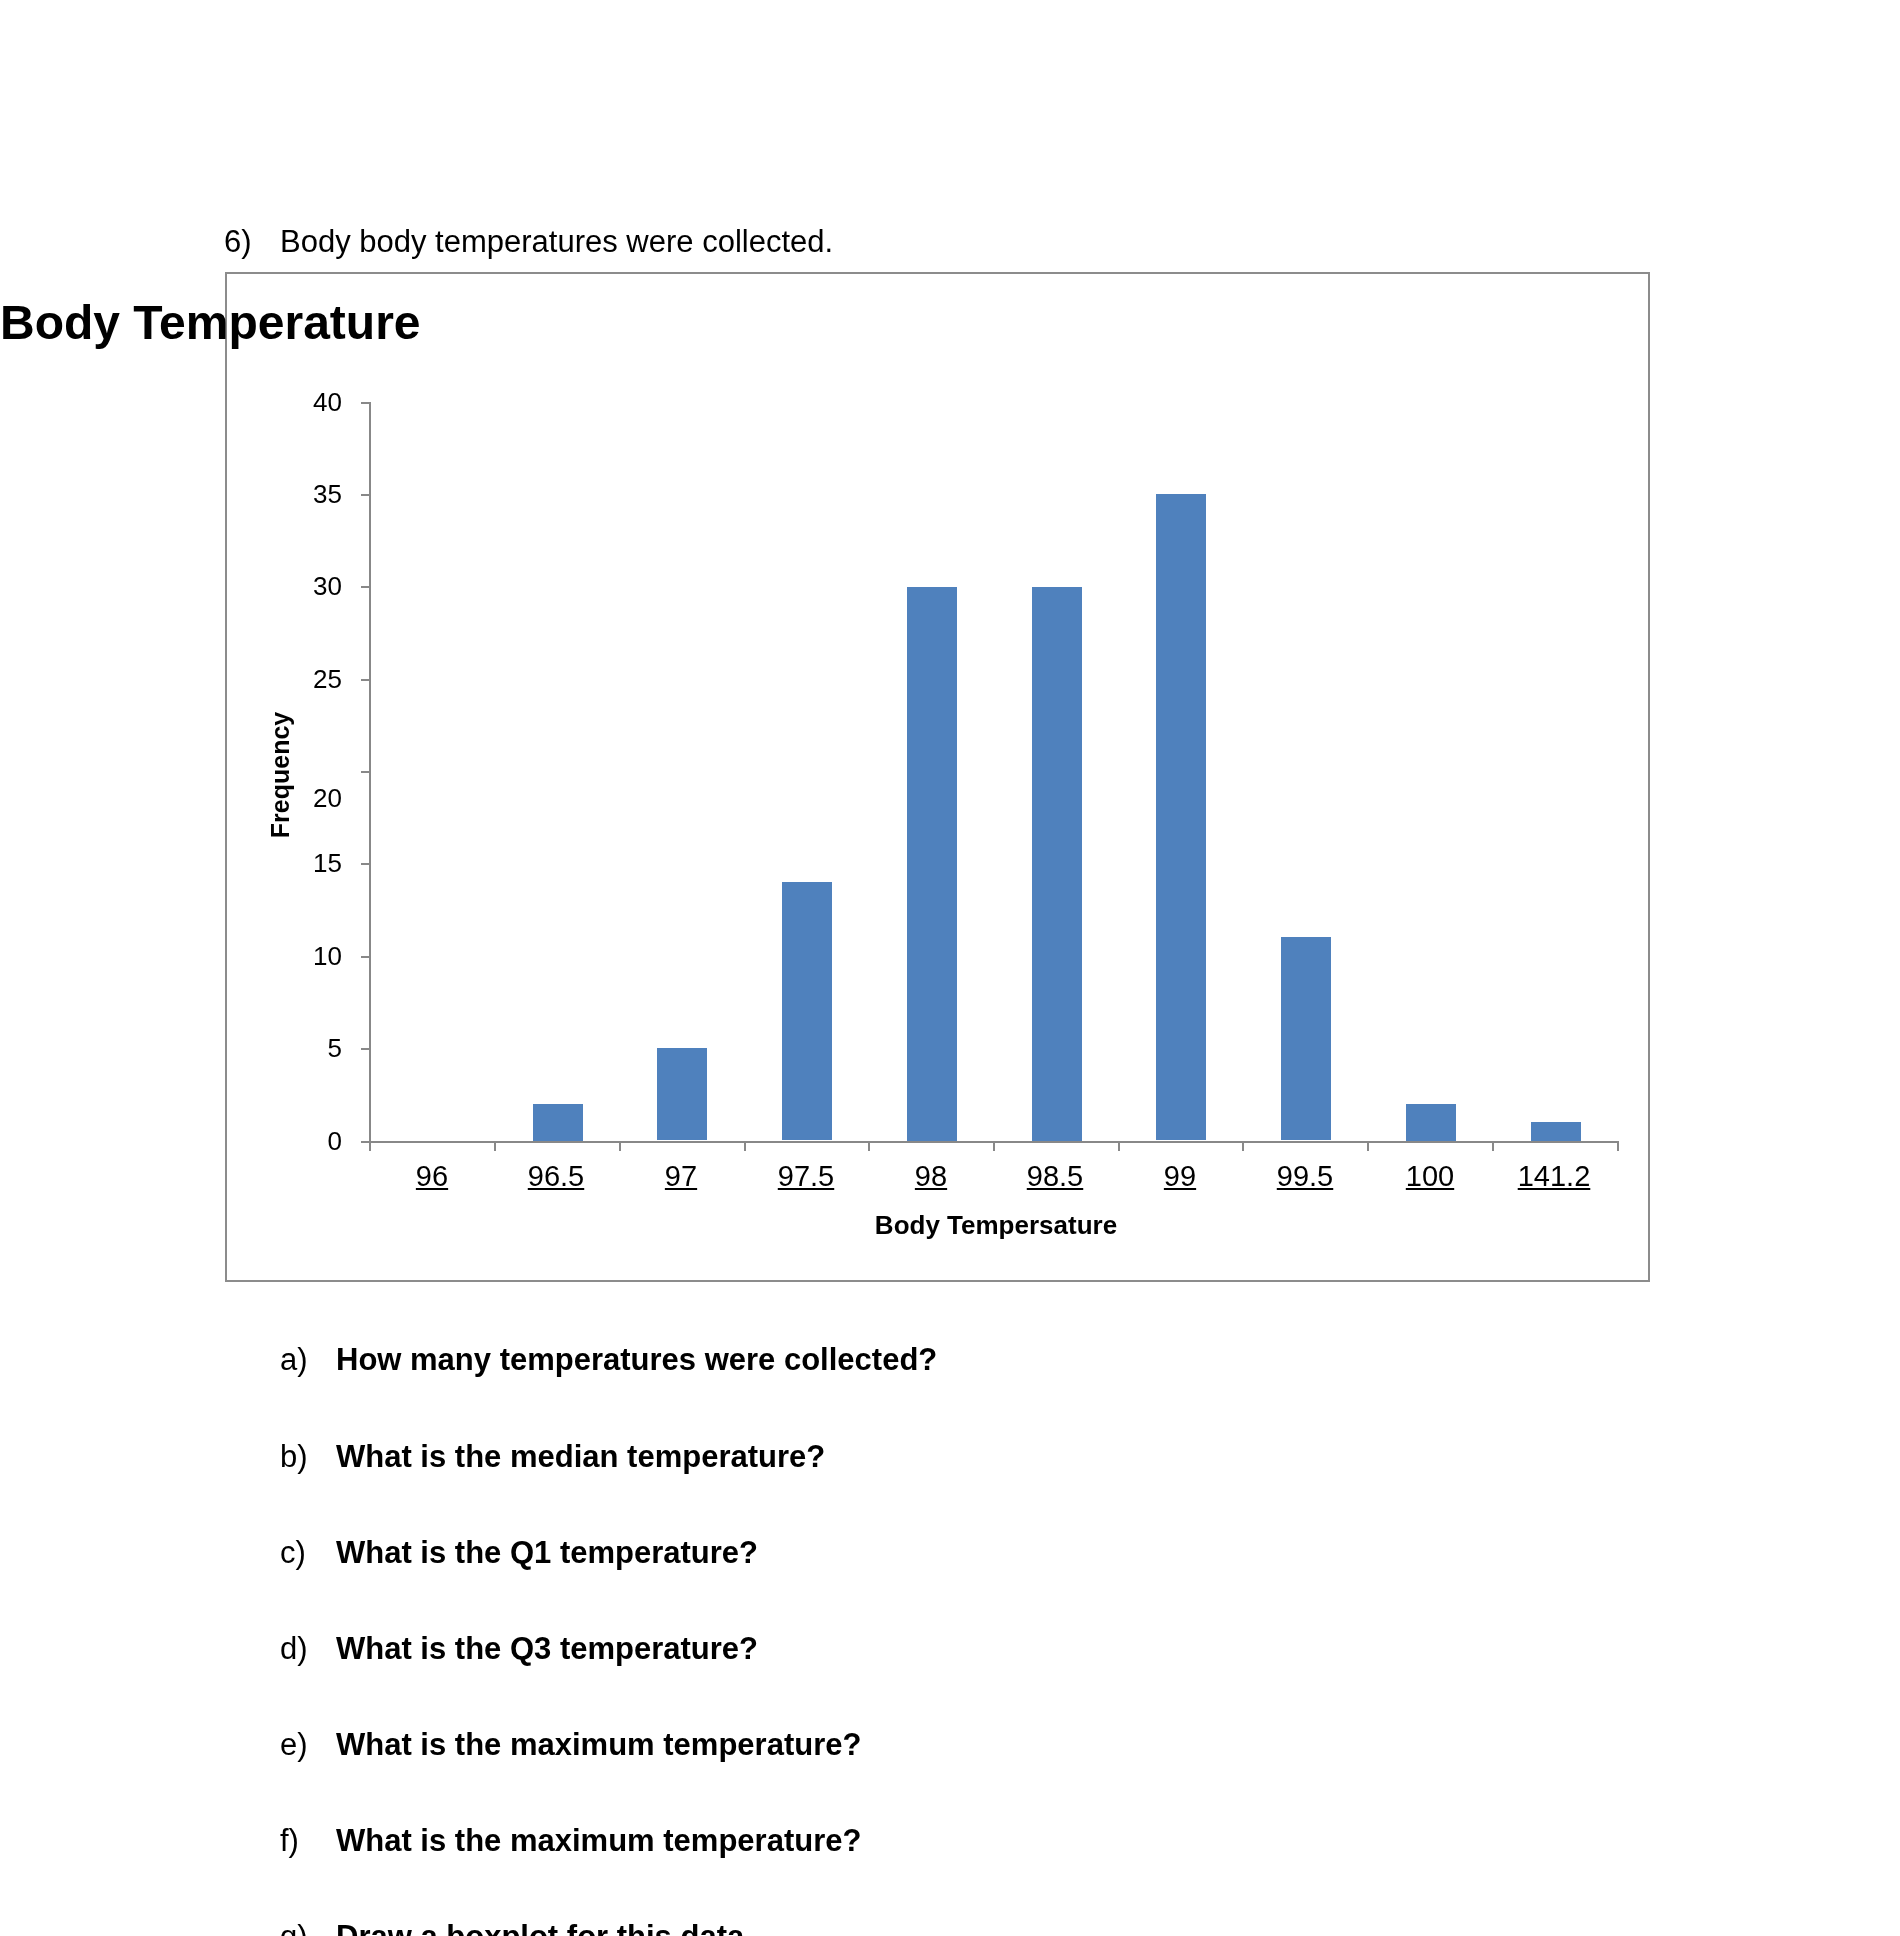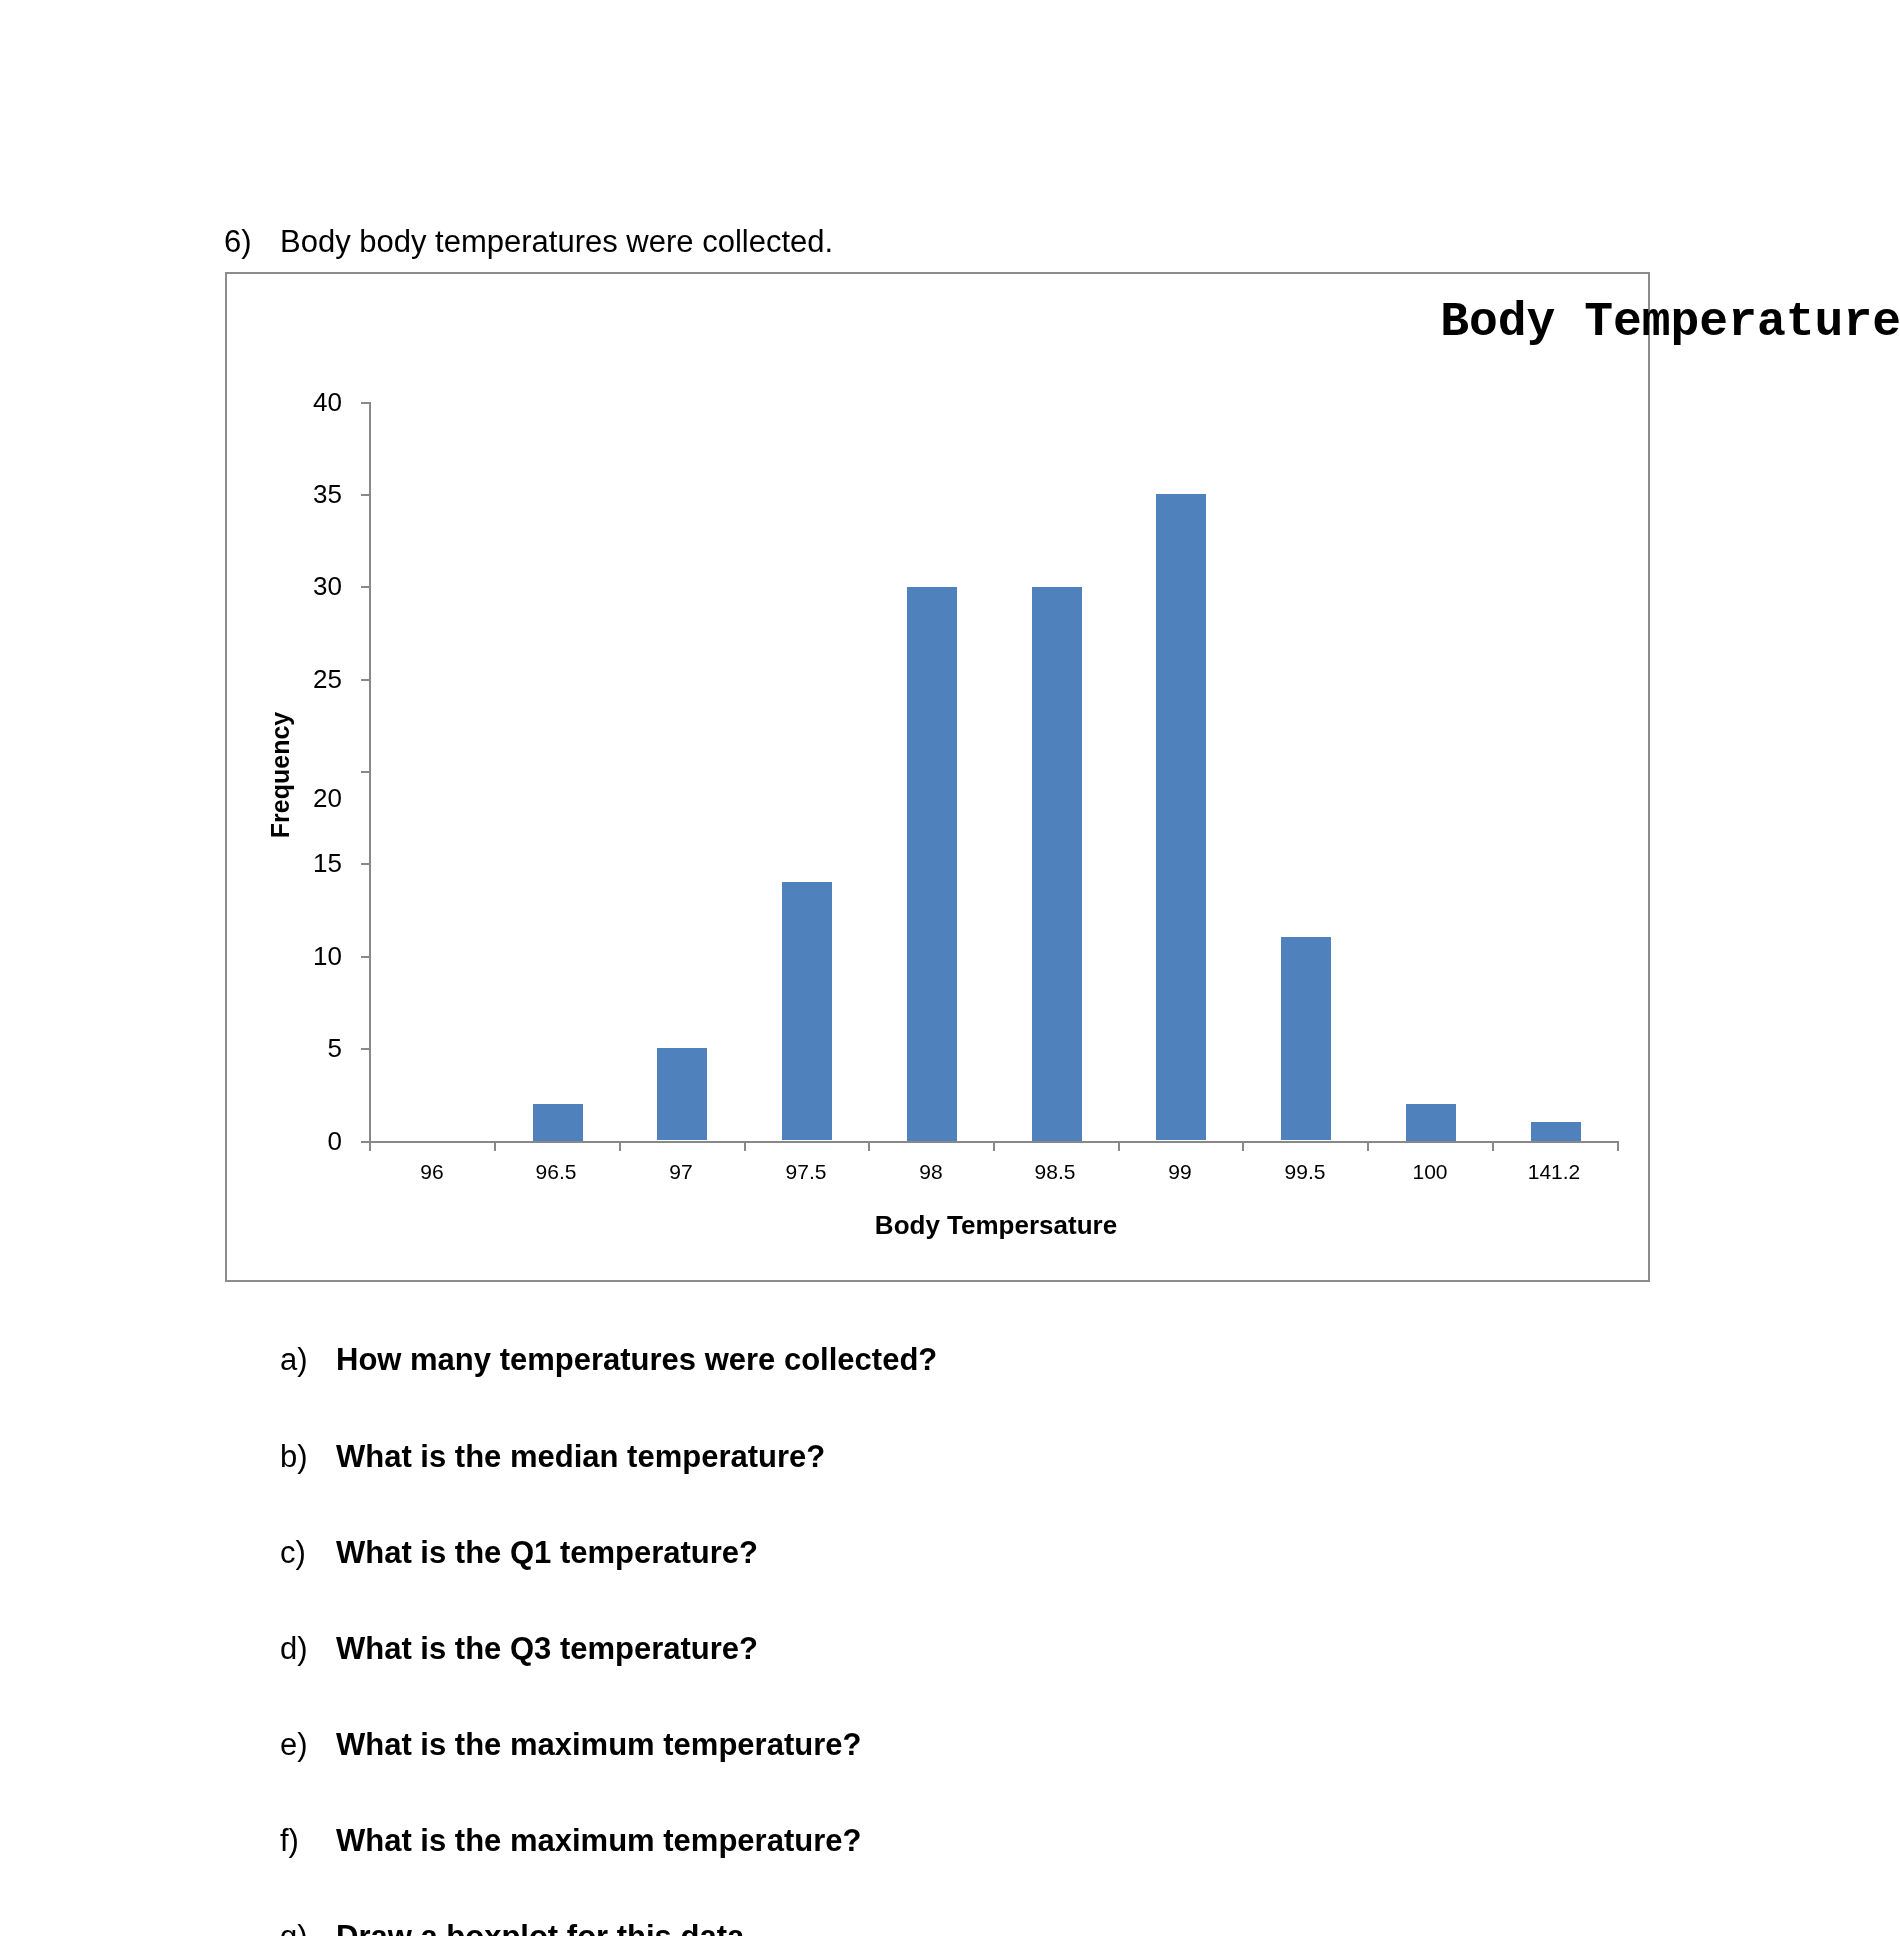--- a/index.html
+++ b/index.html
@@ -3,33 +3,33 @@
 <meta charset="utf-8">
 <style>
   html, body { margin:0; padding:0; background:#ffffff; }
   body { width:1901px; height:1936px; position:relative; overflow:hidden;
          font-family:"Liberation Sans", "DejaVu Sans", sans-serif; color:#000; }
   .q-intro { position:absolute; left:224px; top:224px; font-size:31px; white-space:nowrap; }
   .q-intro .num { position:absolute; left:0; }
   .q-intro .txt { position:absolute; left:56px; }
   .chart-box { position:absolute; left:225px; top:272px; width:1425px; height:1010px;
                border:2px solid #8c8c8c; box-sizing:border-box; background:#fff; }
-  .chart-title { position:absolute; left:0; right:0; top:295px; text-align:right;
-                 font-size:48px; font-weight:bold;font-family:Liberation Mono, monospace; }
+  .chart-title { position:absolute; left:0; right:0; top:295px; text-align:left;
+                 font-size:48px; font-weight:bold; }
   .ylabel { position:absolute; left:280px; top:775px; font-size:25px; font-weight:bold;
             transform:translate(-50%,-50%) rotate(-90deg); white-space:nowrap; }
   .xlabel { position:absolute; left:996px; top:1210px; transform:translateX(-50%);
             font-size:26px; font-weight:bold; white-space:nowrap; }
   .plot { position:absolute; left:0; top:0; width:1901px; height:1936px; pointer-events:none; }
   .y-axis { position:absolute; left:369px; top:402px; width:2px; height:740px; background:#888; }
   .x-axis { position:absolute; left:361px; top:1141px; width:1257px; height:2px; background:#888; }
   .ytick { position:absolute; left:361px; width:9px; height:2px; background:#888; }
   .ytick-label { position:absolute; right:1559px; font-size:26px; transform:translateY(-50%); text-align:right; }
   .xtick { position:absolute; top:1141px; width:2px; height:10px; background:#888; }
-  .xtick-label { position:absolute; top:1160px; font-size:21px; transform:translateX(-50%); white-space:nowrap; }
+  .xtick-label { position:absolute; top:1160px; font-size:29px; transform:translateX(-50%); white-space:nowrap;text-decoration:underline; }
   .bar { position:absolute; width:50px; background:#4f81bd; }
   .item { position:absolute; left:280px; font-size:31px; white-space:nowrap; }
   .item .letter { position:absolute; left:0; }
   .item .txt { position:absolute; left:56px;font-weight:bold; }
 </style>
 </head>
 <body>
 
 <div class="q-intro">
   <span class="num">6)</span>

